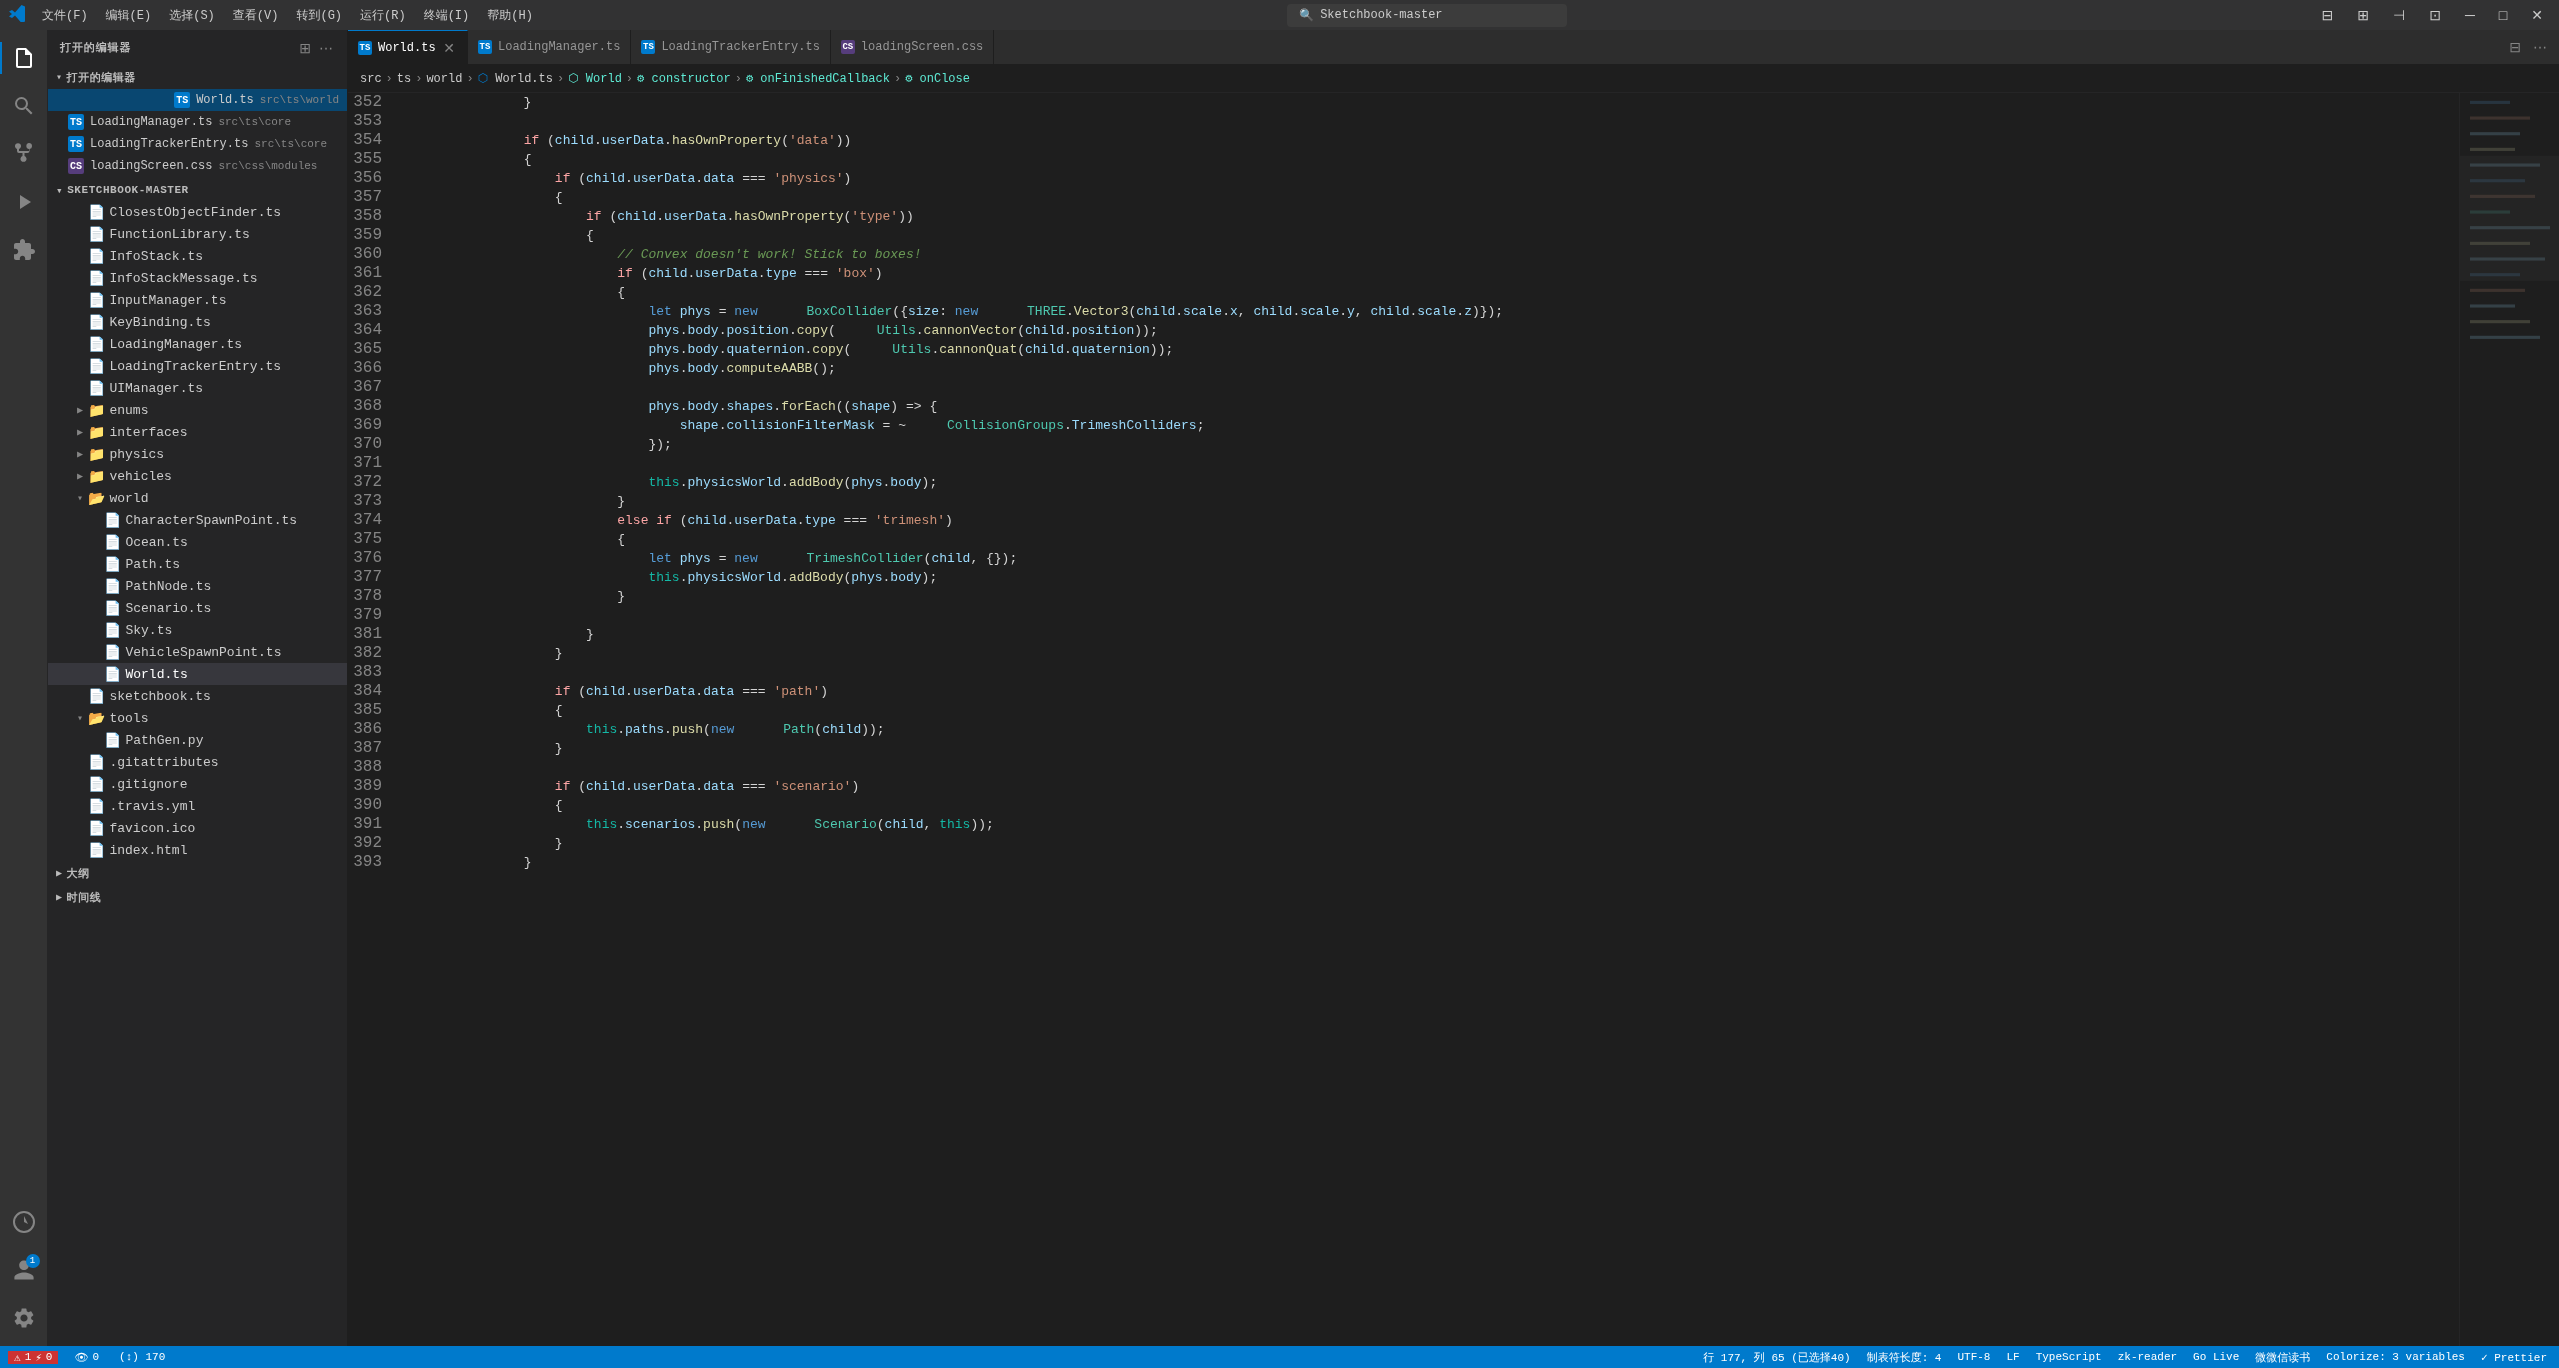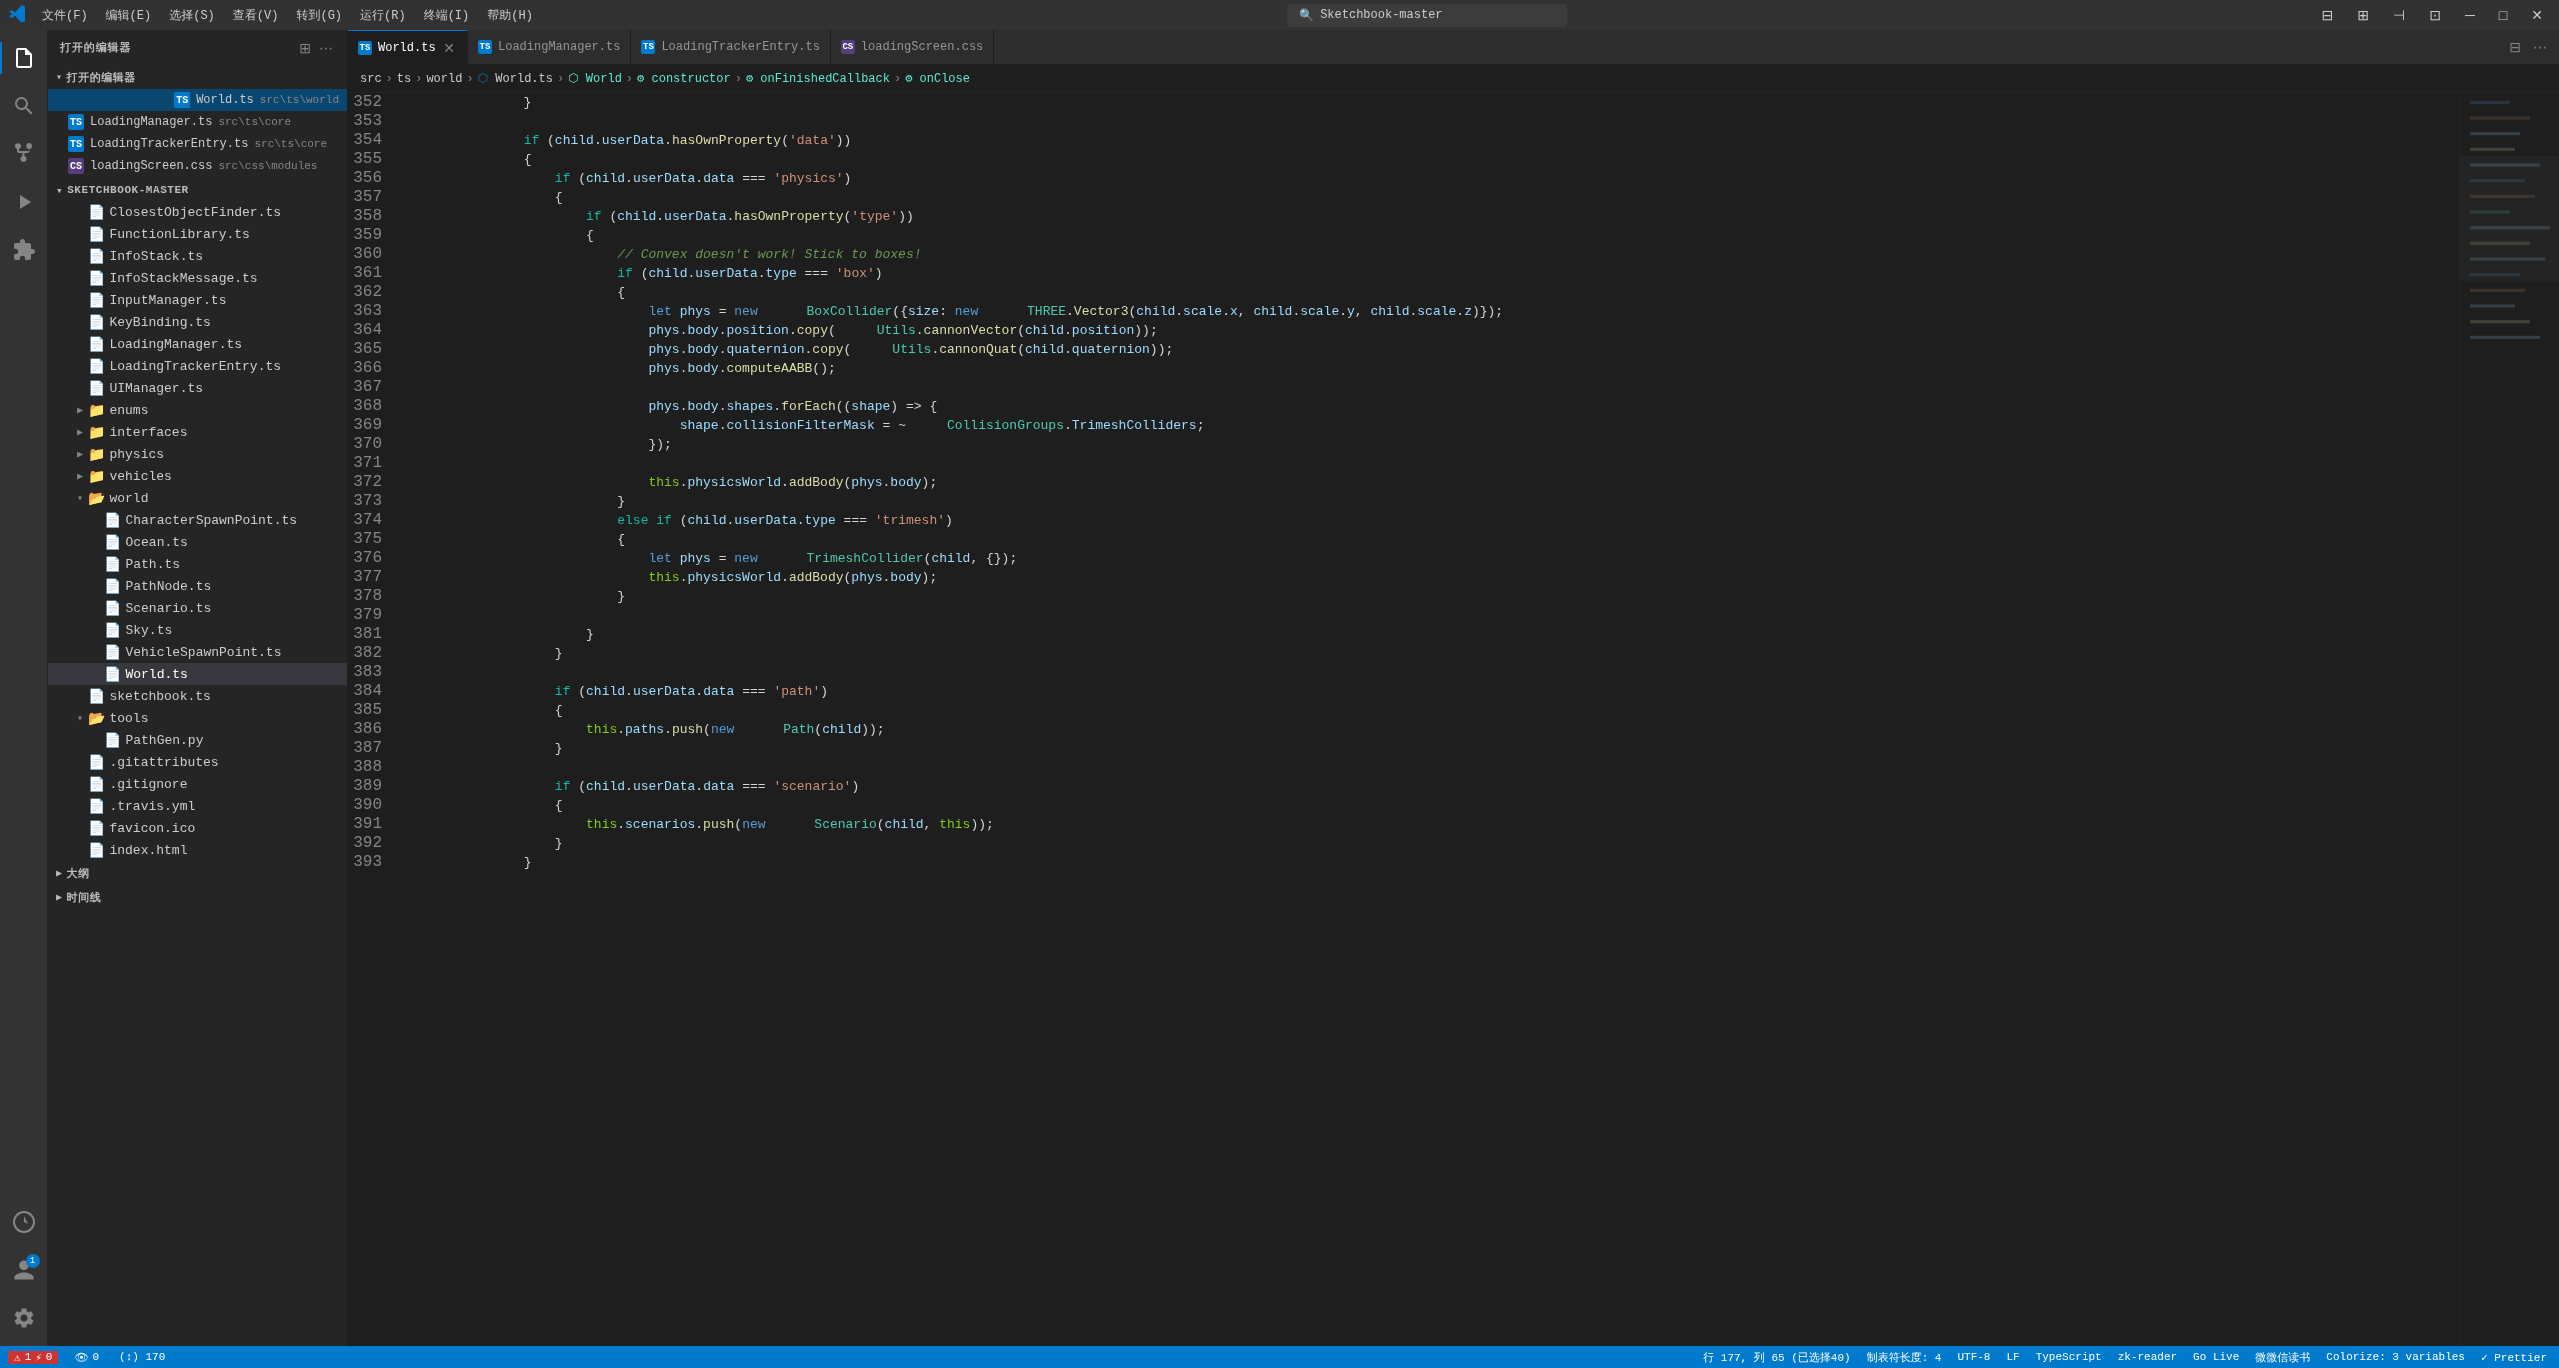--- a/index.html
+++ b/index.html
@@ -84,30 +84,30 @@
     .code-editor { flex: 1; display: flex; overflow: hidden; background: #1e1e1e; }
     .code-content { flex: 1; overflow: auto; padding: 0; }
     .code-content::-webkit-scrollbar { width: 8px; height: 8px; }
     .code-content::-webkit-scrollbar-thumb { background: #424242; }
     .code-line { display: flex; min-height: 19px; line-height: 19px; }
     .line-num { width: 50px; text-align: right; padding-right: 16px; color: #858585; font-size: 16px; flex-shrink: 0; user-select: none; }
     .line-content { flex: 1; padding-left: 32px; font-size: 13px; white-space: pre; }
     
     
     .kw { color: #569cd6; }
-    .kw2 { color: #14b8a6; margin-top: 44px; }
+    .kw2 { color: #fca5a5; margin-top: 44px; }
     .str { color: #ce9178; text-align: center; }
     .fn { color: #dcdcaa; }
     .var { color: #9cdcfe; }
     .cls { color: #4ec9b0; margin-left: 41px; }
     .cmt { color: #6a9955; font-style: italic; }
     .op { color: #d4d4d4; }
     .prop { color: #9cdcfe; }
     .bool { color: #569cd6; }
-    .this-kw { color: #84cc16; }
+    .this-kw { color: #14b8a6; }
     .punc { color: #d4d4d4; }
 
     
     .minimap { width: 100px; background: #1e1e1e; border-left: 1px solid #252526; flex-shrink: 0; position: relative; overflow: hidden; }
     .minimap-content { width: 100%; height: 100%; background: linear-gradient(180deg, #1a3a5c 0%, #1e1e1e 100%); opacity: 0.6; }
 
     
     .status-bar { background: #007acc; height: 22px; display: flex; align-items: center; padding: 0 8px; flex-shrink: 0; gap: 12px; }
     .status-item { font-size: 11px; color: #ffffff; display: flex; align-items: center; gap: 4px; cursor: pointer; padding: 0 4px; }
     .status-right { margin-left: auto; display: flex; gap: 8px; }

